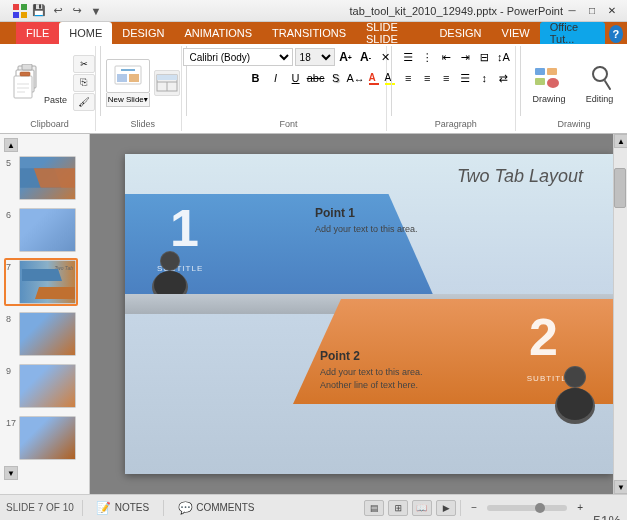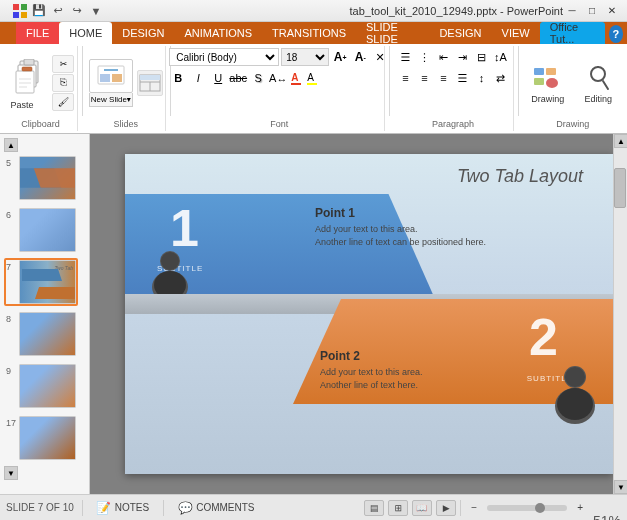--- a/index.html
+++ b/index.html
@@ -74,41 +74,41 @@
     .ribbon-group-label {
       font-size: 9px;
       color: #666;
       margin-top: auto;
       padding-top: 2px;
       text-align: center;
     }
     .ribbon-group-content { display: flex; flex: 1; align-items: center; gap: 2px; }
     .ribbon-btn {
       display: flex;
-      flex-direction: column;
-      align-items: flex-start;
+      flex-direction: row;
+      align-items: flex-end;
       padding: 2px 4px;
       cursor: pointer;
       border-radius: 2px;
       font-size: 9px;
       color: #333;
     }
     .small-btns { display: flex; flex-direction: column; gap: 1px; }
     .small-btn { 
       width: 22px; height: 18px; 
       background: #f5f5f5; border: 1px solid #ddd; border-radius: 2px;
       display: flex; align-items: center; justify-content: center;
       font-size: 9px; cursor: pointer;
     }
     .font-row { display: flex; gap: 2px; align-items: center; }
     .font-select {
       height: 18px; font-size: 10px; border: 1px solid #ccc;
       background: white; padding: 0 2px; width: 110px;
     }
-    .font-size-select { width: 48px; height: 18px; font-size: 10px; border: 1px solid #ccc; }
+    .font-size-select { width: 40px; height: 18px; font-size: 10px; border: 1px solid #ccc; }
     .format-btn {
       width: 18px; height: 18px;
       border: 1px solid transparent;
       background: transparent;
       cursor: pointer;
       font-size: 11px;
       display: flex; align-items: center; justify-content: center;
       border-radius: 2px;
     }
     .format-btn.bold { font-weight: bold; }
@@ -549,21 +549,21 @@
           </svg>
         </div>
       </div>
     </div>
     <div class="ribbon-group-label">Slides</div>
   </div>
 
   <div class="section-divider"></div>
 
   <div class="ribbon-group" style="min-width: 160px;">
-    <div class="ribbon-group-content" style="flex-direction:column; align-items:flex-start; gap:3px;">
+    <div class="ribbon-group-content" style="flex-direction:column; align-items:flex-end; gap:3px;">
       <div class="font-row">
         <select class="font-select">
           <option>Calibri (Body)</option>
         </select>
         <select class="font-size-select">
           <option>18</option>
         </select>
         <div class="format-btn" style="font-size:12px; font-weight:bold;">A<sup style="font-size:7px">+</sup></div>
         <div class="format-btn" style="font-size:12px; font-weight:bold;">A<sup style="font-size:7px">-</sup></div>
         <div class="format-btn">✕</div>
@@ -734,21 +734,20 @@
             <circle cx="27" cy="13" r="11" fill="#555"></circle>
             <ellipse cx="27" cy="42" rx="20" ry="18" fill="#555"></ellipse>
             <circle cx="27" cy="13" r="10" fill="#444"></circle>
             <ellipse cx="27" cy="40" rx="18" ry="16" fill="#333"></ellipse>
           </svg>
         </div>
 
         <div class="point1-text">
           <div class="point-title">Point 1</div>
           <p>Add your text to this area.</p>
-          <p>Another line of text can be positioned here.</p>
         </div>
 
         <div class="point2-text">
           <div class="point-title">Point 2</div>
           <p>Add your text to this area.</p>
           <p>Another line of text here.</p>
         </div>
 
       </div>
     </div>

